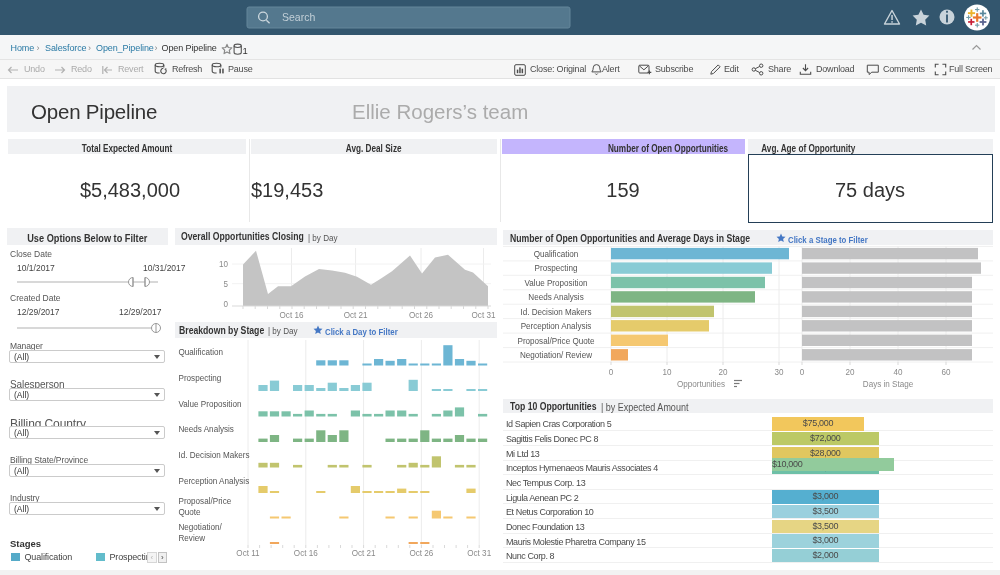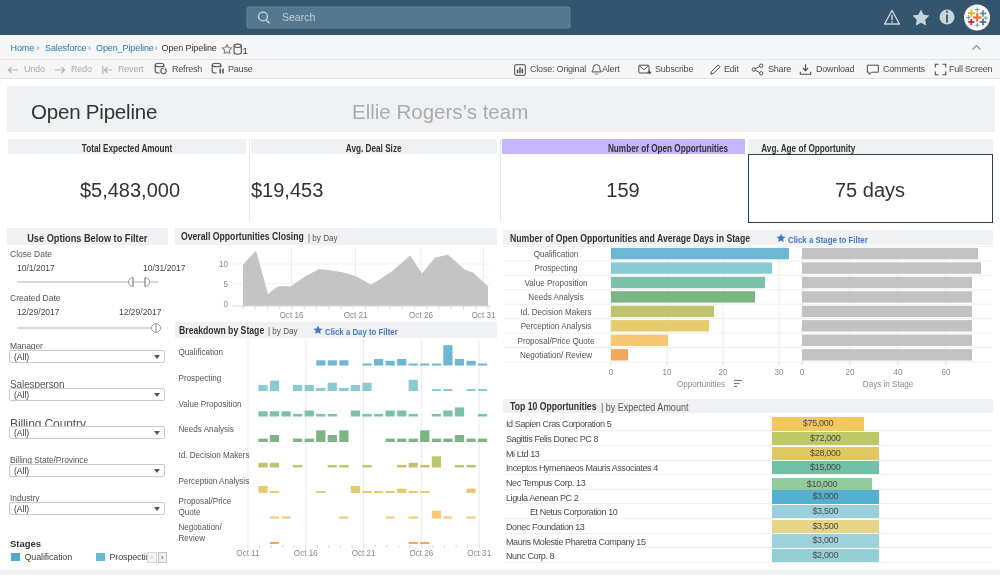--- a/index.html
+++ b/index.html
@@ -476,26 +476,26 @@
 <div style="position:absolute;left:506px;top:434.0px;font-size:9px;letter-spacing:-0.4px;color:#4a4a4a;white-space:nowrap;">Sagittis Felis Donec PC 8</div>
 <div style="position:absolute;left:772px;top:431.8px;width:106.5px;height:13.4px;background:#BCC966;font-size:9px;letter-spacing:-0.3px;color:#4a4a4a;text-align:center;line-height:13.8px;">$72,000</div>
 <div style="position:absolute;left:503px;top:445.9px;width:490px;height:14.64px;border-bottom:1px solid #f0f0f0;"></div>
 <div style="position:absolute;left:506px;top:448.7px;font-size:9px;letter-spacing:-0.4px;color:#4a4a4a;white-space:nowrap;">Mi Ltd 13</div>
 <div style="position:absolute;left:772px;top:446.5px;width:106.5px;height:13.4px;background:#E0C75F;font-size:9px;letter-spacing:-0.3px;color:#4a4a4a;text-align:center;line-height:13.8px;">$28,000</div>
 <div style="position:absolute;left:503px;top:460.5px;width:490px;height:14.64px;border-bottom:1px solid #f0f0f0;"></div>
 <div style="position:absolute;left:506px;top:463.3px;font-size:9px;letter-spacing:-0.4px;color:#4a4a4a;white-space:nowrap;">Inceptos Hymenaeos Mauris Associates 4</div>
 <div style="position:absolute;left:772px;top:461.1px;width:106.5px;height:13.4px;background:#6EC0A7;font-size:9px;letter-spacing:-0.3px;color:#4a4a4a;text-align:center;line-height:13.8px;">$15,000</div>
 <div style="position:absolute;left:503px;top:475.2px;width:490px;height:14.64px;border-bottom:1px solid #f0f0f0;"></div>
 <div style="position:absolute;left:506px;top:478.0px;font-size:9px;letter-spacing:-0.4px;color:#4a4a4a;white-space:nowrap;">Nec Tempus Corp. 13</div>
-<div style="position:absolute;left:772px;top:478px;width:100px;height:13.4px;background:#92CB9C;font-size:9px;letter-spacing:-0.3px;color:#4a4a4a;text-align:center;line-height:13.8px;">$10,000</div>
+<div style="position:absolute;left:772px;top:458px;width:122px;height:13.4px;background:#92CB9C;font-size:9px;letter-spacing:-0.3px;color:#4a4a4a;line-height:13.8px;">$10,000</div>
 <div style="position:absolute;left:503px;top:489.8px;width:490px;height:14.64px;border-bottom:1px solid #f0f0f0;"></div>
 <div style="position:absolute;left:506px;top:492.6px;font-size:9px;letter-spacing:-0.4px;color:#4a4a4a;white-space:nowrap;">Ligula Aenean PC 2</div>
 <div style="position:absolute;left:772px;top:490.4px;width:106.5px;height:13.4px;background:#55AFD0;font-size:9px;letter-spacing:-0.3px;color:#4a4a4a;text-align:center;line-height:13.8px;">$3,000</div>
 <div style="position:absolute;left:503px;top:504.4px;width:490px;height:14.64px;border-bottom:1px solid #f0f0f0;"></div>
-<div style="position:absolute;left:506px;top:507.2px;font-size:9px;letter-spacing:-0.4px;color:#4a4a4a;white-space:nowrap;margin-left:24px;">Et Netus Corporation 10</div>
+<div style="position:absolute;left:506px;top:507.2px;font-size:9px;letter-spacing:-0.4px;color:#4a4a4a;white-space:nowrap;">Et Netus Corporation 10</div>
 <div style="position:absolute;left:772px;top:505.0px;width:106.5px;height:13.4px;background:#9AD0DE;font-size:9px;letter-spacing:-0.3px;color:#4a4a4a;text-align:center;line-height:13.8px;">$3,500</div>
 <div style="position:absolute;left:503px;top:519.1px;width:490px;height:14.64px;border-bottom:1px solid #f0f0f0;"></div>
 <div style="position:absolute;left:506px;top:521.9px;font-size:9px;letter-spacing:-0.4px;color:#4a4a4a;white-space:nowrap;">Donec Foundation 13</div>
 <div style="position:absolute;left:772px;top:519.7px;width:106.5px;height:13.4px;background:#E6D584;font-size:9px;letter-spacing:-0.3px;color:#4a4a4a;text-align:center;line-height:13.8px;">$3,500</div>
 <div style="position:absolute;left:503px;top:533.7px;width:490px;height:14.64px;border-bottom:1px solid #f0f0f0;"></div>
 <div style="position:absolute;left:506px;top:536.5px;font-size:9px;letter-spacing:-0.4px;color:#4a4a4a;white-space:nowrap;">Mauris Molestie Pharetra Company 15</div>
 <div style="position:absolute;left:772px;top:534.3px;width:106.5px;height:13.4px;background:#9CD2DC;font-size:9px;letter-spacing:-0.3px;color:#4a4a4a;text-align:center;line-height:13.8px;">$3,000</div>
 <div style="position:absolute;left:503px;top:548.4px;width:490px;height:14.64px;border-bottom:1px solid #f0f0f0;"></div>
 <div style="position:absolute;left:506px;top:551.2px;font-size:9px;letter-spacing:-0.4px;color:#4a4a4a;white-space:nowrap;">Nunc Corp. 8</div>
 <div style="position:absolute;left:772px;top:549.0px;width:106.5px;height:13.4px;background:#95CFD6;font-size:9px;letter-spacing:-0.3px;color:#4a4a4a;text-align:center;line-height:13.8px;">$2,000</div>

